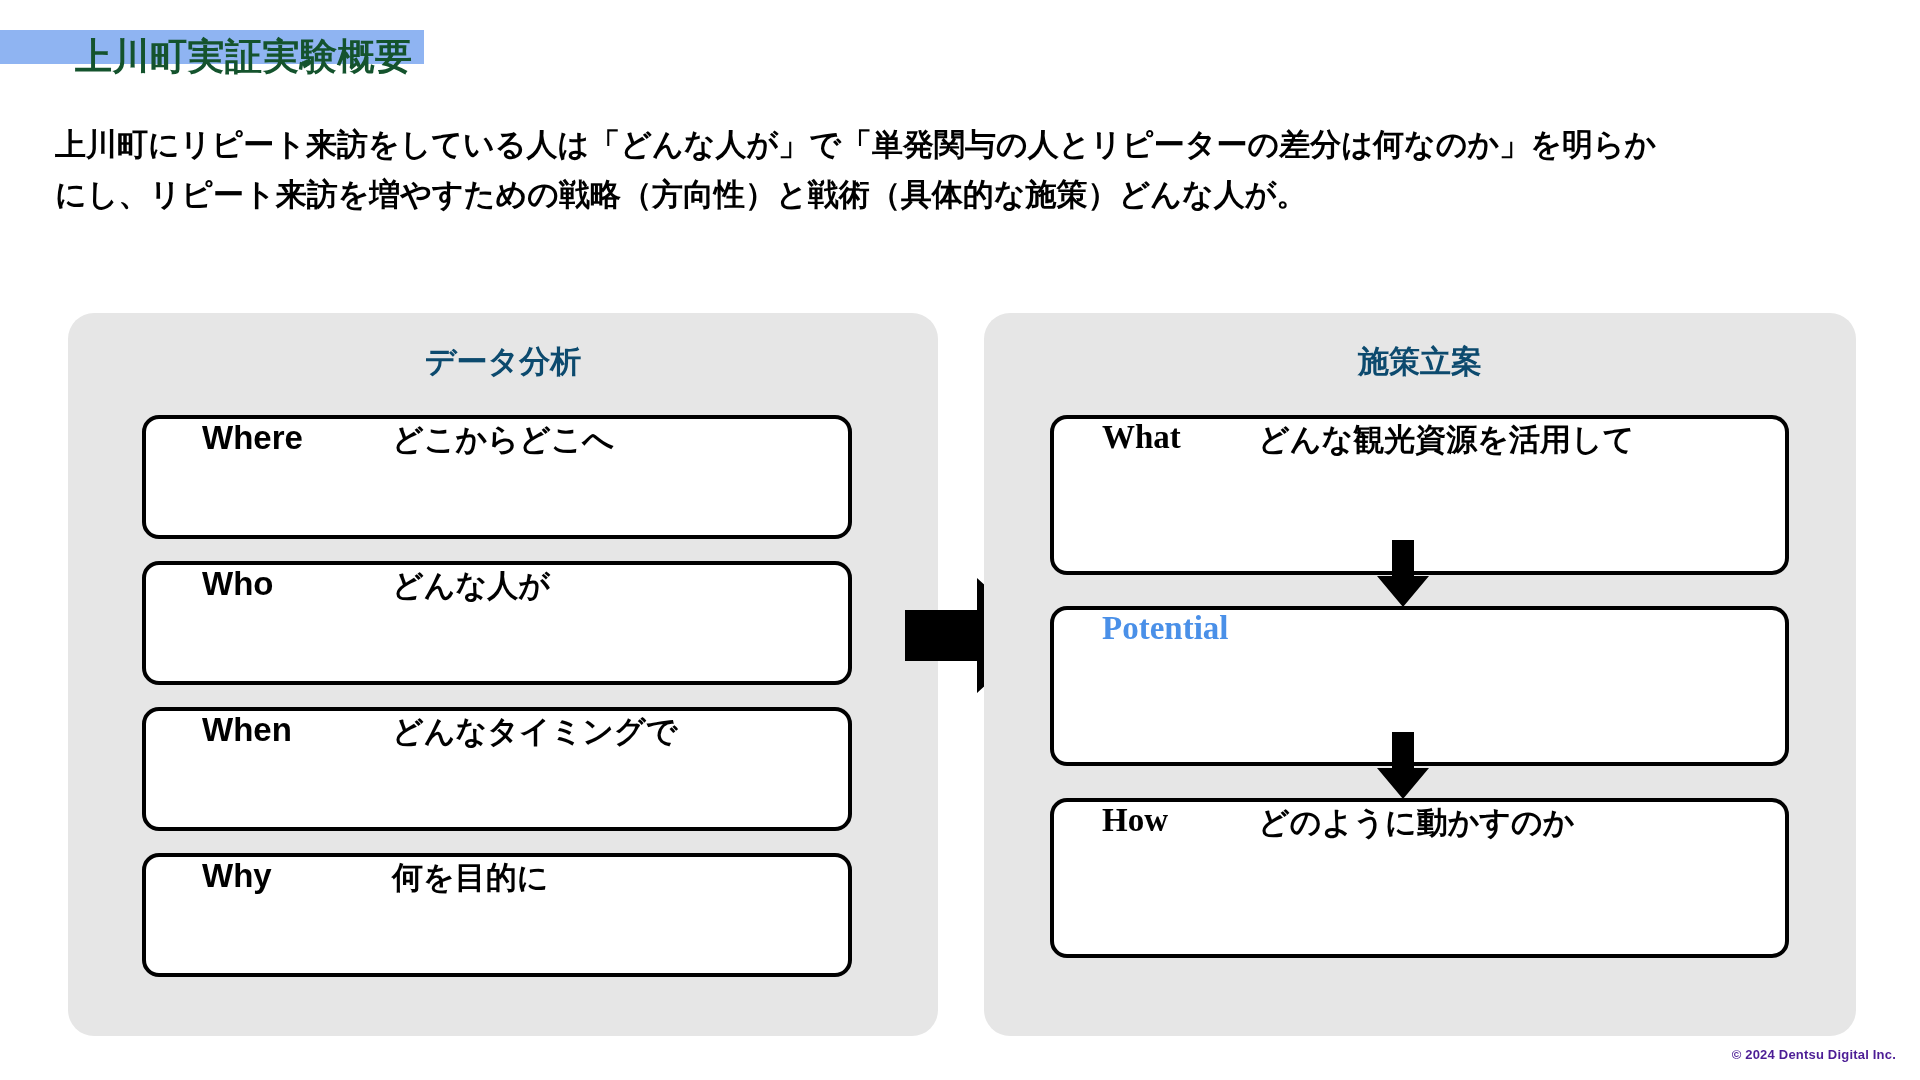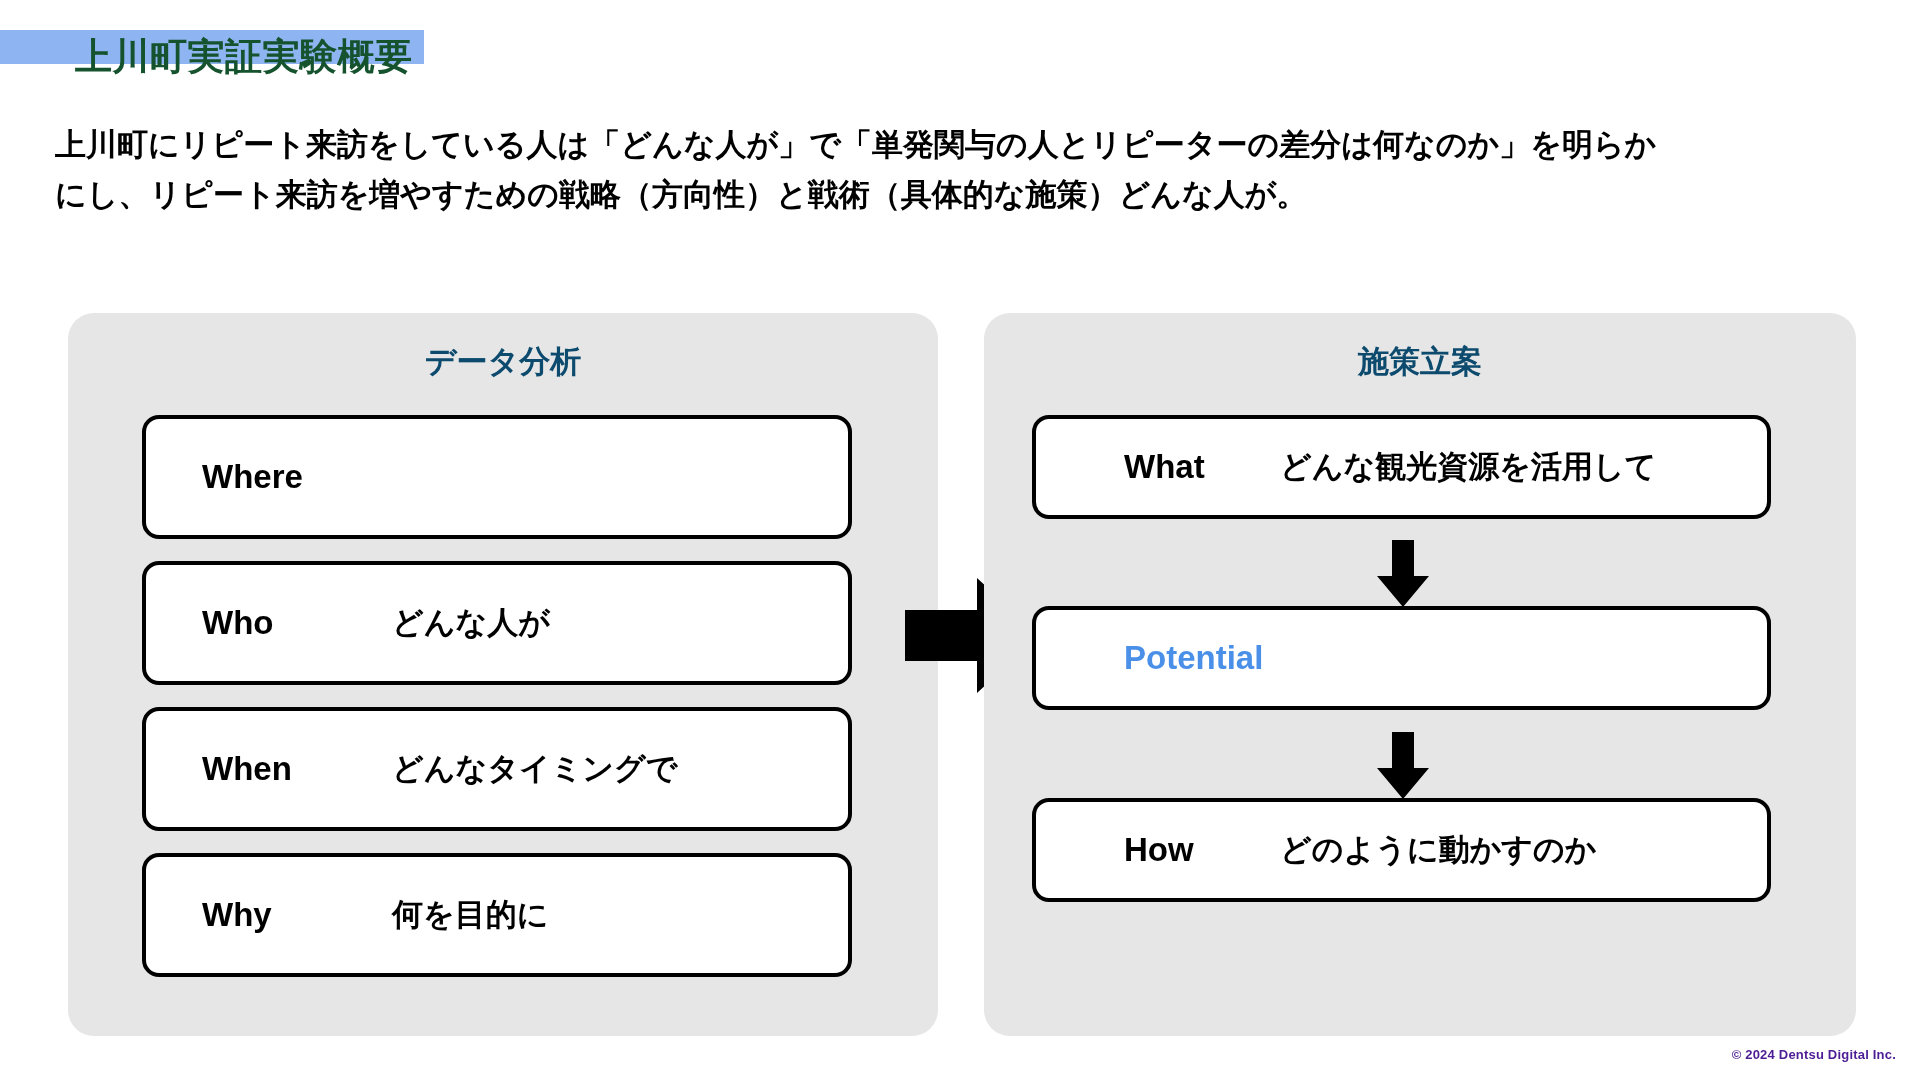--- a/index.html
+++ b/index.html
@@ -61,41 +61,42 @@
     left: 68px;
     top: 313px;
     width: 870px;
     height: 723px;
   }
   #panel-right {
     left: 984px;
     top: 313px;
     width: 872px;
     height: 723px;
+    font-family: Liberation Serif, serif;
   }
   .panel-heading {
     position: absolute;
     top: 28px;
     left: 0;
     width: 100%;
     text-align: center;
     font-size: 31px;
     font-weight: bold;
     color: #0c4a6e;
   }
 
   
   .item-box {
     position: absolute;
     background: #ffffff;
     border: 4px solid #000000;
     border-radius: 17px;
     box-sizing: border-box;
     display: flex;
-    align-items: center;
+    align-items: flex-start;
   }
   .item-key {
     font-size: 33px;
     font-weight: bold;
     white-space: nowrap;
   }
   .item-desc {
     font-size: 31px;
     font-weight: bold;
     white-space: nowrap;
@@ -111,24 +112,23 @@
     margin-left: 56px;
     width: 190px;
   }
   #lbox-0 { top: 102px; }
   #lbox-1 { top: 248px; }
   #lbox-2 { top: 394px; }
   #lbox-3 { top: 540px; }
 
   
   #panel-right .item-box {
-    left: 48px;
+    left: 66px;
     width: 739px;
-    height: 104px;
-    padding-left: 40px;
+    height: 160px;
   }
   #panel-right .item-key {
     margin-left: 48px;
     width: 156px;
   }
   #rbox-0 { top: 102px; }
   #rbox-1 { top: 293px; gap: 16px; }
   #rbox-2 { top: 485px; }
 
   #rbox-1 .item-key,
@@ -174,20 +174,21 @@
 <div id="subtitle">
   <span class="line">上川町にリピート来訪をしている人は「どんな人が」で「単発関与の人とリピーターの差分は何なのか」を明らか</span>
   <span class="line">にし、リピート来訪を増やすための戦略（方向性）と戦術（具体的な施策）どんな人が。</span>
 </div>
 
 <div class="panel" id="panel-left">
   <div class="panel-heading">データ分析</div>
 
   <div class="item-box" id="lbox-0">
     <span class="item-key">Where</span>
+    <span class="item-desc">どこからどこへ</span>
   </div>
 
   <div class="item-box" id="lbox-1">
     <span class="item-key">Who</span>
     <span class="item-desc">どんな人が</span>
   </div>
 
   <div class="item-box" id="lbox-2">
     <span class="item-key">When</span>
     <span class="item-desc">どんなタイミングで</span>

